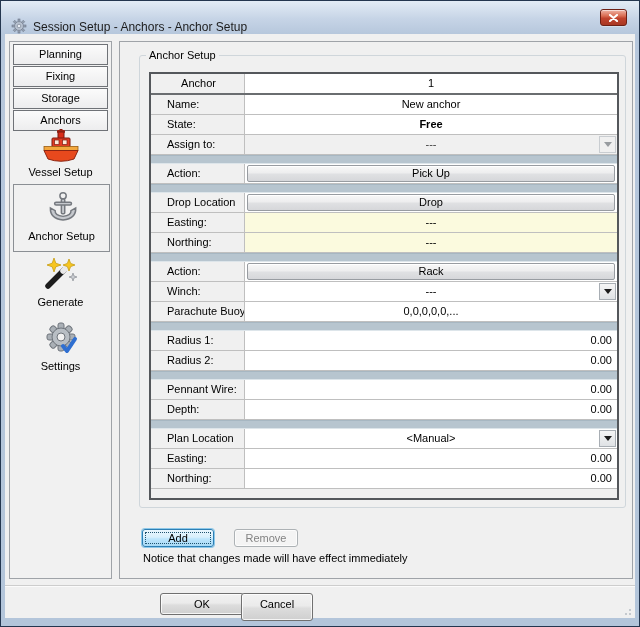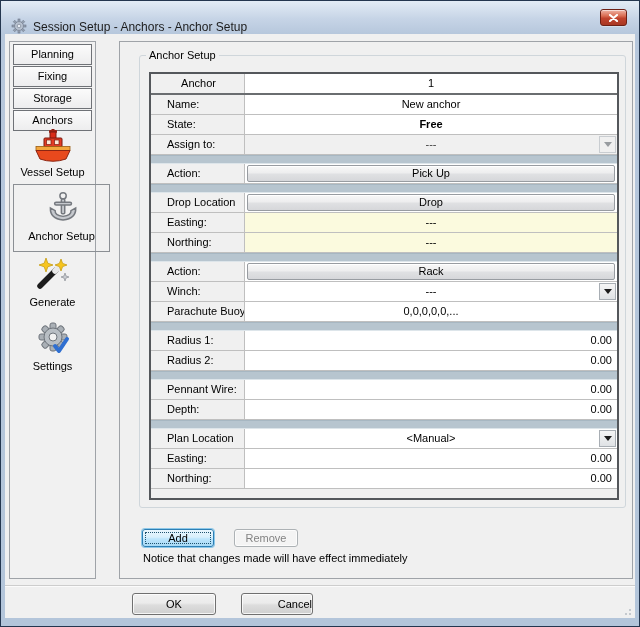--- a/index.html
+++ b/index.html
@@ -20,21 +20,21 @@
     border:1px solid #6e2015; border-radius:3px;
     background:linear-gradient(180deg,#f0b4a6 0%,#d96c52 40%,var(--close-red,#c0432e) 55%,#a93722 100%);
     box-shadow:inset 0 1px 0 rgba(255,255,255,.55), 0 1px 0 rgba(255,255,255,.35);
     display:flex; align-items:center; justify-content:center; cursor:default;
   }
 
   
   .client { position:absolute; left:4px; right:4px; top:33px; bottom:8px; background:var(--dialog-bg,#f0f0f0); }
 
   
-  .sidebar { position:absolute; left:4px; top:7px; width:87px; height:538px;
+  .sidebar { position:absolute; left:4px; top:7px; width:103px; height:538px;
              border:1px solid #9fa3a8; background:#f1f1f1; }
   .tabs { position:absolute; left:0; top:2px; right:0; }
   .tab { margin:0 3px 1px 3px; height:21px; line-height:19px; text-align:center;
          border:1px solid #6f7277; background:linear-gradient(180deg,#fbfbfb,#ededee); color:#000; }
   .side-item { position:absolute; left:0; right:0; text-align:center; }
   .side-item .icon { display:block; margin:0 auto 2px auto; }
   .side-item .lab { display:block; font-size:11px; color:#000; }
   .side-sel { position:absolute; left:3px; width:97px; height:68px; border:1px solid #8b8f94;
               text-align:center; padding-top:5px; }
 
@@ -84,22 +84,22 @@
              background:linear-gradient(180deg,#eaf6fd 0%,#d9f0fc 45%,#bee6fd 55%,#a7d9f5 100%);
              box-shadow:0 0 0 1px #8ec8e8; }
   .btn-add::after { content:""; position:absolute; inset:2px; border:1px dotted #1f536f; }
   .btn-rem { position:absolute; left:114px; top:487px; width:64px; height:18px; line-height:16px;
              text-align:center; border:1px solid #adb2b5; border-radius:3px; background:#f4f4f4;
              color:#838383; box-shadow:inset 0 0 0 1px #fcfcfc; }
   .notice { position:absolute; left:23px; top:510px; color:#000; }
 
   .footer-sep { position:absolute; left:4px; right:4px; top:584px; height:2px;
                 border-top:1px solid #cdcdcd; border-bottom:1px solid #fbfbfb; }
-  .btn-ok { left:131px; top:592px; width:84px; height:22px; line-height:20px; }
-  .btn-cancel { left:240px; top:592px; width:72px; height:22px; line-height:20px;text-align:right; }
+  .btn-ok { left:159px; top:592px; width:84px; height:22px; line-height:20px; }
+  .btn-cancel { left:240px; top:592px; width:72px; height:28px; line-height:20px; }
   .grip { position:absolute; right:8px; bottom:11px; width:10px; height:10px; opacity:.5;
           background:
             radial-gradient(circle at 9px 9px,#9aa4ad 1px,transparent 1.4px),
             radial-gradient(circle at 9px 5px,#9aa4ad 1px,transparent 1.4px),
             radial-gradient(circle at 5px 9px,#9aa4ad 1px,transparent 1.4px); }
 </style>
 </head>
 <body>
 
 <div class="window">

